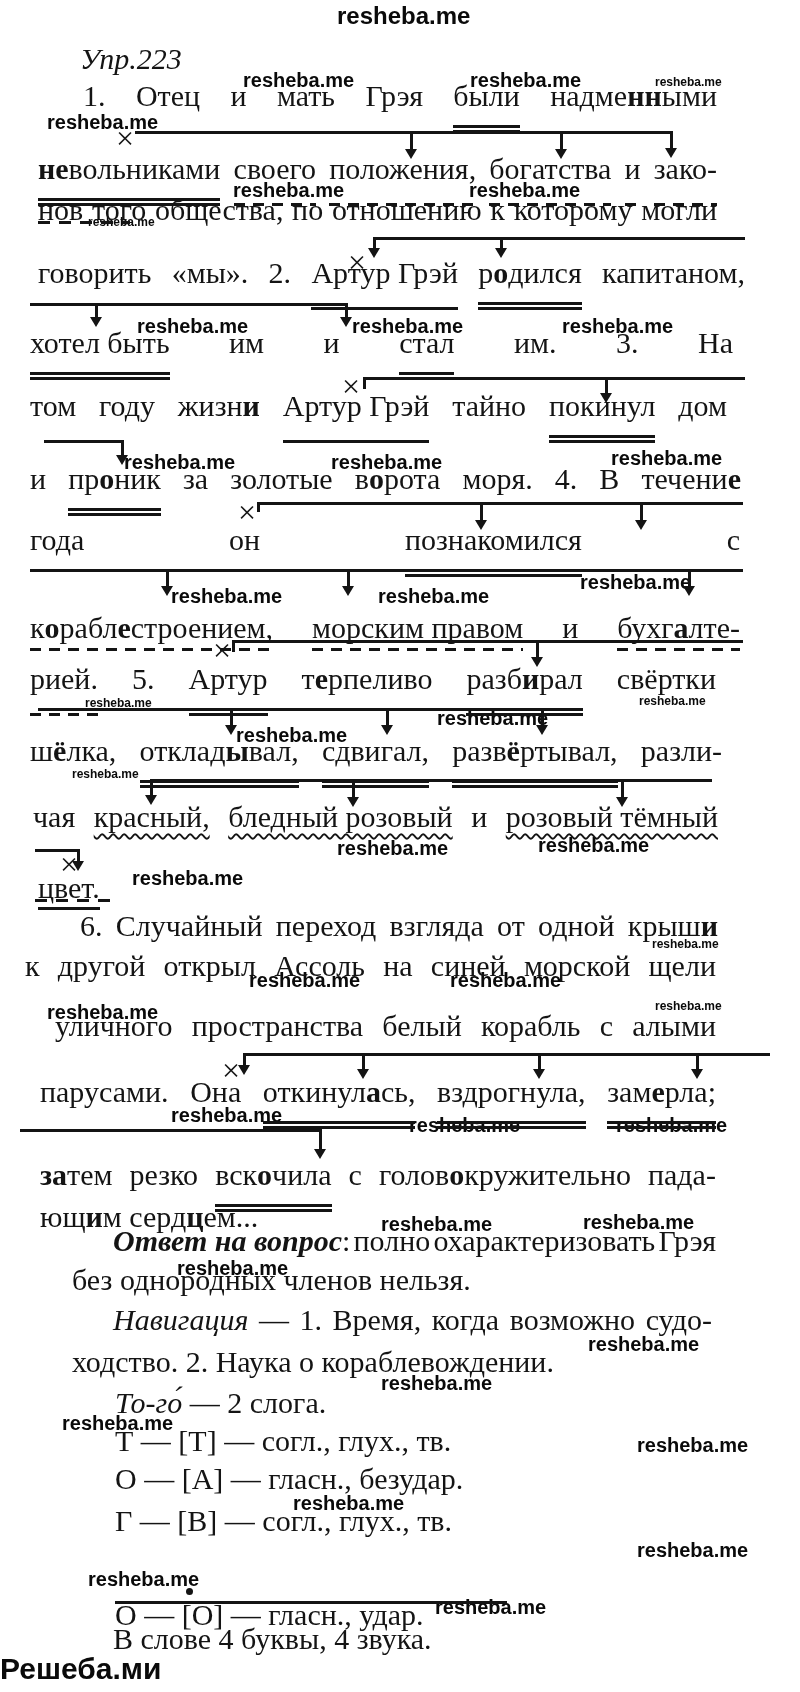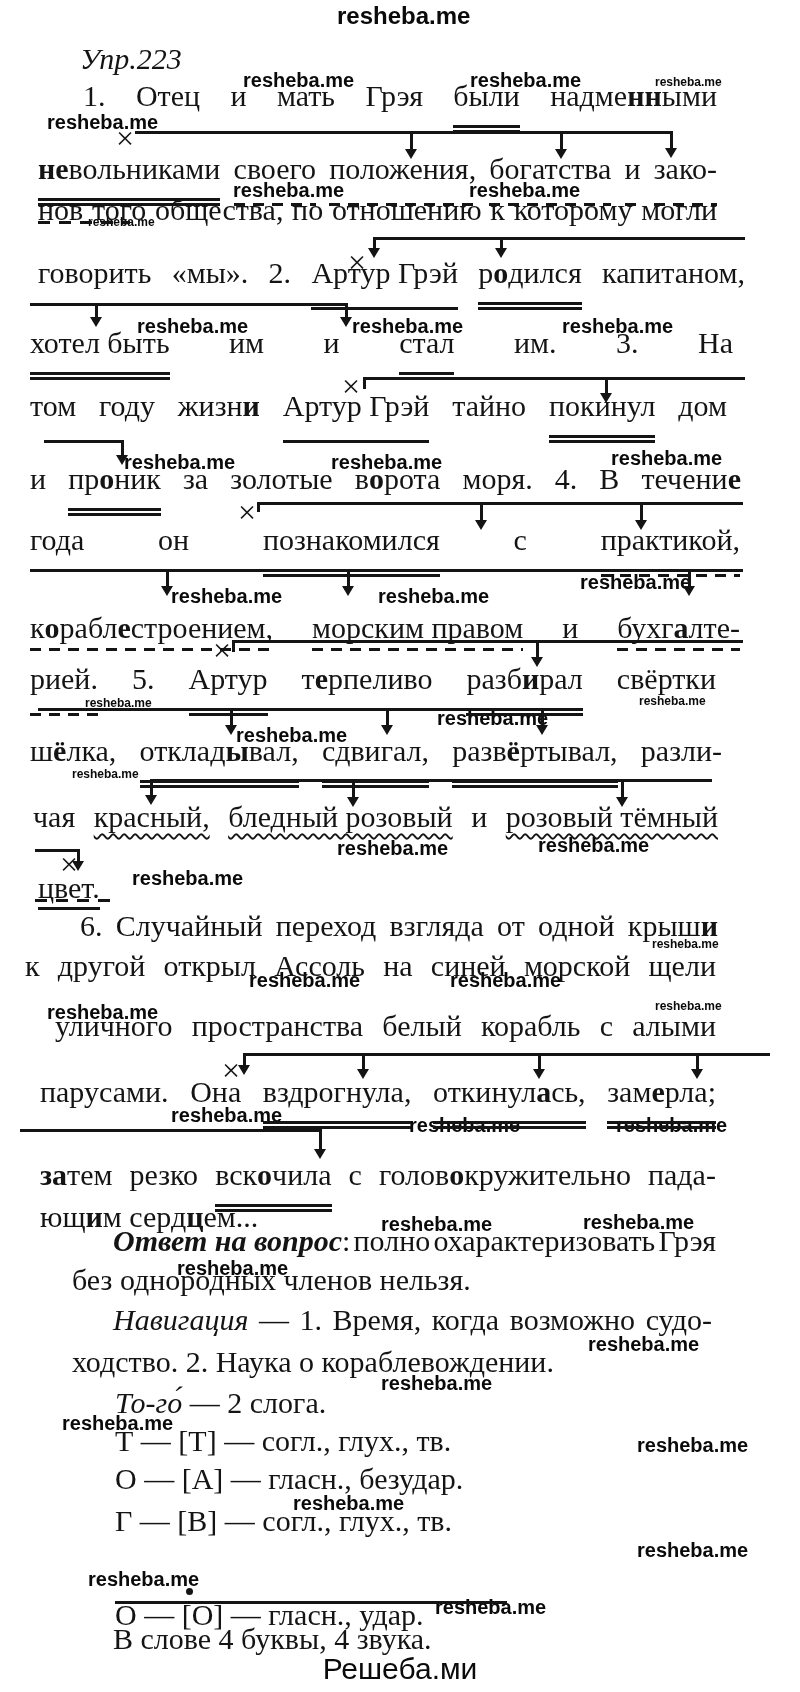--- a/index.html
+++ b/index.html
@@ -27,22 +27,22 @@
   .xm{position:absolute;font-family:"Liberation Serif",serif;font-size:32px;line-height:1;color:#141414;}
   .dashline{position:absolute;height:3px;
      background:repeating-linear-gradient(90deg,#141414 0 12px,transparent 12px 21px);}
   .dot{position:absolute;width:7px;height:7px;border-radius:50%;background:#141414;}
   
   .wm{position:absolute;font-family:"Liberation Sans",sans-serif;font-weight:bold;
       color:#0a0a0a;line-height:1;white-space:nowrap;}
   .wm.xl{font-size:24px;}
   .wm.lg{font-size:20px;}
   .wm.sm{font-size:12px;}
-  .footer-brand{position:absolute;left:0;right:0;top:1652px;text-align:center;
-      font-family:"Liberation Sans",sans-serif;font-weight:normal;font-size:30px;color:#0a0a0a;}
+  .footer-brand{position:absolute;left:0;right:0;top:1652px;
+      font-family:"Liberation Sans",sans-serif;font-weight:bold;font-size:30px;color:#0a0a0a;}
 </style>
 </head>
 <body>
 
 <div class="page">
   <div>
       <div class="wm xl" style="left: 337px; top: 4px;">resheba.me</div>
       <div class="wm lg" style="left: 243px; top: 70px;">resheba.me</div>
       <div class="wm lg" style="left: 470px; top: 70px;">resheba.me</div>
       <div class="wm sm" style="left: 655px; top: 76px;">resheba.me</div>
@@ -149,21 +149,20 @@
         <span class="w"><span>моря.</span></span>
         <span class="w"><span>4.</span></span>
         <span class="w"><span>В</span></span>
         <span class="w"><span>течени</span><span class="b">е</span></span>
       </div>
       <div class="tl just" style="left: 30px; top: 523px; width: 710px;">
         <span class="w"><span>года</span></span>
         <span class="w"><span>он</span></span>
         <span class="w u2"><span>познакомился</span></span>
         <span class="w"><span>с</span></span>
-        <span class="w ud"><span>практикой,</span></span>
       </div>
       <div class="tl just" style="left: 30px; top: 611px; width: 710px;">
         <span class="w ud"><span>к</span><span class="b">о</span><span>рабл</span><span class="b">е</span><span>строением,</span></span>
         <span class="w ud"><span>морским правом</span></span>
         <span class="w"><span>и</span></span>
         <span class="w ud"><span>бухг</span><span class="b">а</span><span>лте-</span></span>
       </div>
       <div class="tl just" style="left: 30px; top: 662px; width: 686px;">
         <span class="w ud"><span>рией.</span></span>
         <span class="w"><span>5.</span></span>
@@ -210,22 +209,22 @@
         <span class="w"><span>уличного</span></span>
         <span class="w"><span>пространства</span></span>
         <span class="w"><span>белый</span></span>
         <span class="w"><span>корабль</span></span>
         <span class="w"><span>с</span></span>
         <span class="w"><span>алыми</span></span>
       </div>
       <div class="tl just" style="left: 40px; top: 1075px; width: 676px;">
         <span class="w"><span>парусами.</span></span>
         <span class="w"><span>Она</span></span>
+        <span class="w u2"><span>откинул</span><span class="b">а</span><span>сь,</span></span>
         <span class="w u2"><span>вздрогнула,</span></span>
-        <span class="w u2"><span>откинул</span><span class="b">а</span><span>сь,</span></span>
         <span class="w u2"><span>зам</span><span class="b">е</span><span>рла;</span></span>
       </div>
       <div class="tl just" style="left: 40px; top: 1158px; width: 676px;">
         <span class="w"><span class="b">за</span><span>тем</span></span>
         <span class="w"><span>резко</span></span>
         <span class="w u2"><span>вск</span><span class="b">о</span><span>чила</span></span>
         <span class="w"><span>с</span></span>
         <span class="w"><span>голов</span><span class="b">о</span><span>кружительно</span></span>
         <span class="w"><span>пада-</span></span>
       </div>

